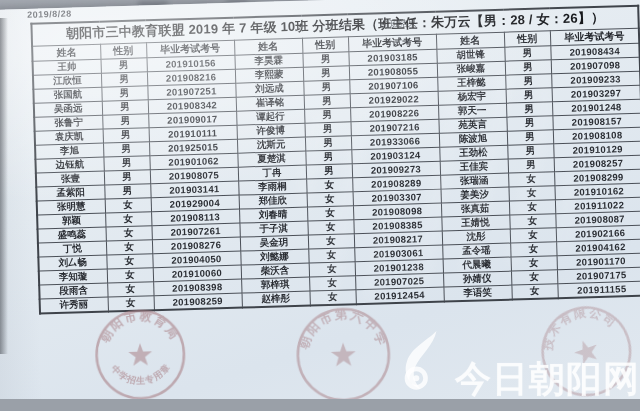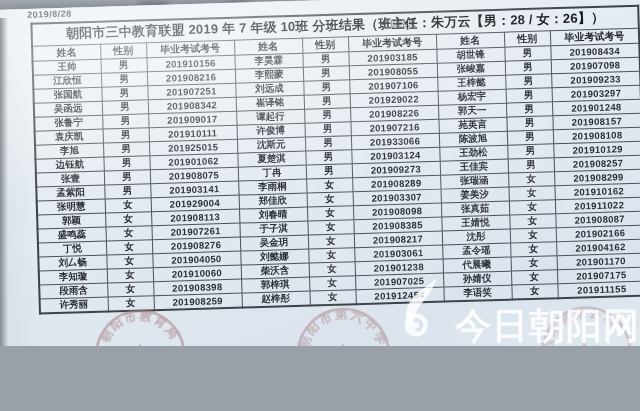--- a/index.html
+++ b/index.html
@@ -1,18 +1,18 @@
 <!DOCTYPE html>
 <html><head>
 <meta charset="utf-8">
 <style>
   html,body{margin:0;padding:0;background:#9aa0a8;}
   *{box-sizing:border-box;}
   .photo{
-    position:relative;width:640px;height:346px;overflow:hidden;
+    position:relative;width:640px;height:399px;overflow:hidden;
     background:linear-gradient(180deg,#a8adb5 0%,#b4bac2 30%,#c0c6cd 100%);
     font-family:"Liberation Sans",sans-serif;
     padding-left:10px;
   }
   
   .ghost-blob{position:absolute;background:#767c86;filter:blur(2.5px);opacity:.65;border-radius:2px;}
 
   
   .paper{
     position:absolute;left:-12px;top:10px;width:706px;height:424px;

